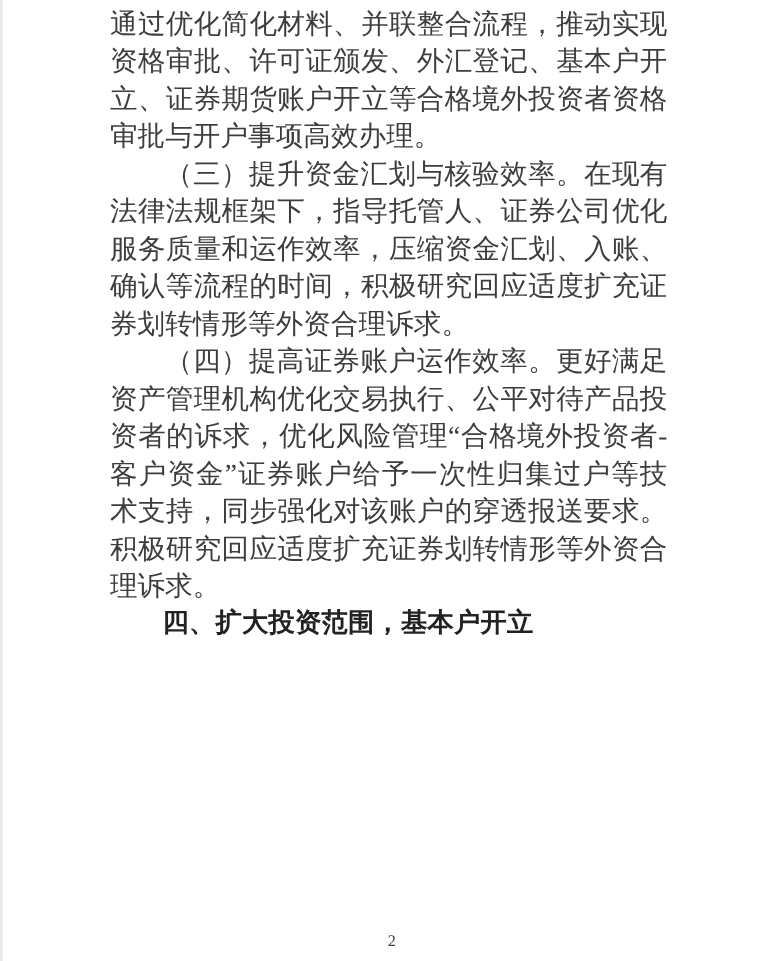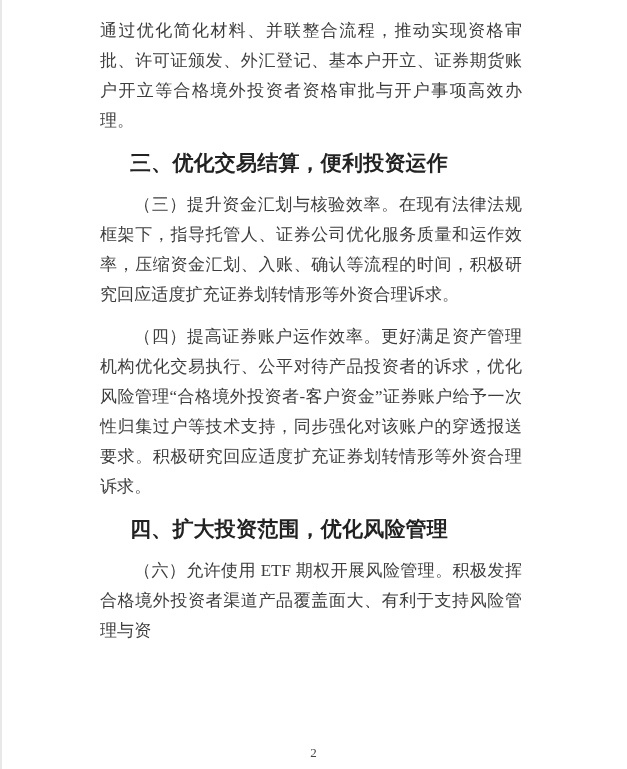--- a/index.html
+++ b/index.html
@@ -24,22 +24,22 @@
     background: #d6d6d6;
     opacity: 0.55;
   }
   .content {
     position: absolute;
     left: 88px;
     top: 4px;
     width: 446px;
   }
   .para {
-    margin: 12px;
-    font-size: 17px;
+    margin: 0;
+    font-size: 22px;
     line-height: 30px;
     color: #3d3d3d;
     text-align: justify;
     letter-spacing: 0.1px;
     word-break: break-all;
   }
   .para.indent {
     text-indent: 2em;
   }
   .heading {
@@ -68,26 +68,24 @@
 </head>
 <body>
 
 <div class="page">
   <div class="edge-shadow"></div>
 
   <div class="content">
     <p class="para">通过优化简化材料、并联整合流程，推动实现资格审批、许可证颁发、外汇登记、基本户开立、证券期货账户开立等合格境外投资者资格审批与开户事项高效办理。</p>
 
 
-    <h2 class="heading">三、优化交易结算，便利投资运作</h2>
 
     <p class="para indent">（三）提升资金汇划与核验效率。在现有法律法规框架下，指导托管人、证券公司优化服务质量和运作效率，压缩资金汇划、入账、确认等流程的时间，积极研究回应适度扩充证券划转情形等外资合理诉求。</p>
 
     <p class="para indent">（四）提高证券账户运作效率。更好满足资产管理机构优化交易执行、公平对待产品投资者的诉求，优化风险管理“合格境外投资者-客户资金”证券账户给予一次性归集过户等技术支持，同步强化对该账户的穿透报送要求。积极研究回应适度扩充证券划转情形等外资合理诉求。</p>
 
 
-    <h2 class="heading">四、扩大投资范围，优化风险管理</h2>
+    <h2 class="heading">四、扩大投资范围，基本户开立</h2>
 
-    <p class="para indent">（六）允许使用 ETF 期权开展风险管理。积极发挥合格境外投资者渠道产品覆盖面大、有利于支持风险管理与资</p>
   </div>
 
   <div class="page-number">2</div>
 </div>
 
 </body></html>

